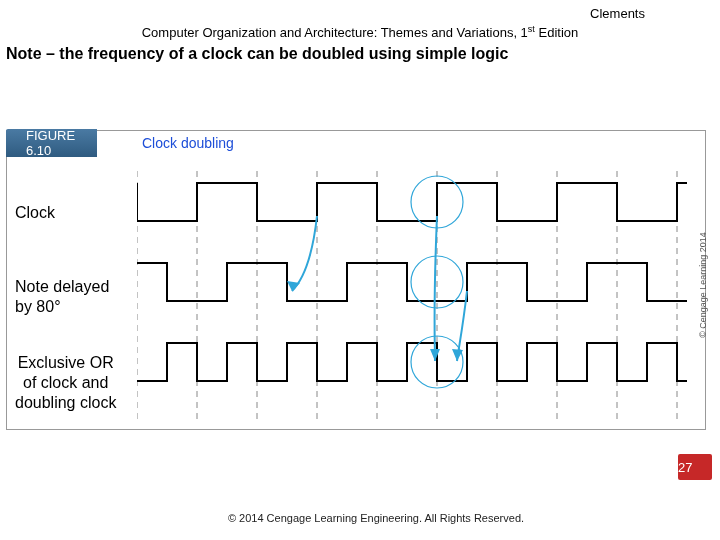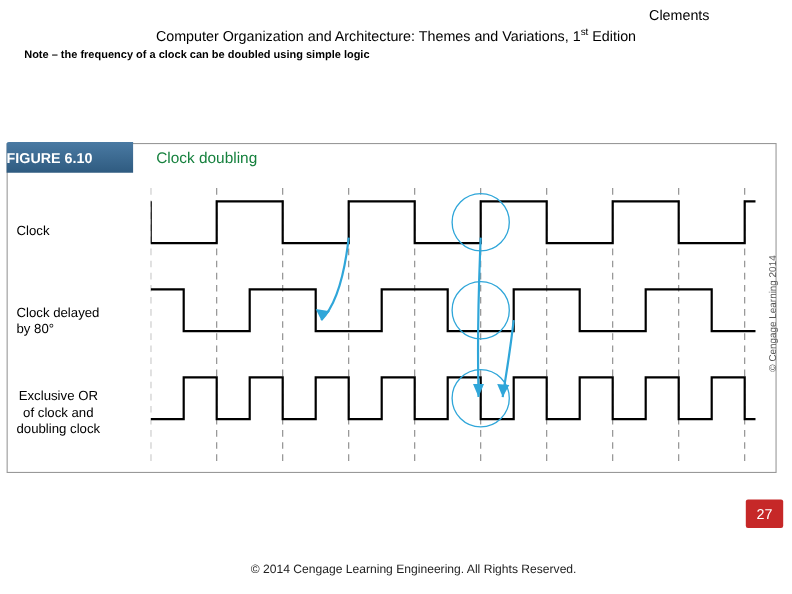--- a/index.html
+++ b/index.html
@@ -1,35 +1,35 @@
 <!DOCTYPE html>
 <html><head>
 <meta charset="utf-8">
 <style>
   * { box-sizing: border-box; margin: 0; padding: 0; }
   html, body { width: 720px; height: 540px; font-family: Arial, sans-serif; background: #fff; overflow: hidden; }
   .slide { position: relative; width: 720px; height: 540px; background: #fff; }
   .header { position: absolute; top: 6px; left: 0; width: 100%; text-align: center; font-size: 13px; color: #000; margin-top: 18px; }
   .header .sup { font-size: 9px; vertical-align: super; }
   .author { position: absolute; top: 6px; right: 75px; font-size: 13px; color: #000; margin-left: 17px; }
-  .note { position: absolute; top: 45px; left: 22px; font-size: 10px; font-weight: bold; color: #000; }
+  .note { position: absolute; top: 45px; left: 6px; font-size: 16px; font-weight: bold; color: #000; }
   .figwrap { position: absolute; top: 130px; left: 6px; width: 700px; height: 300px; border: 1px solid #999; background: #fff; }
-  .figlabel { position: absolute; top: -2px; left: -1px; width: 115px; height: 28px; background: linear-gradient(#4a7aa3,#2f5b80); color: #fff; font-size: 13px; font-weight: bold; display: flex; align-items: center; padding-left: 0; border-top-left-radius: 2px; }
-  .figtitle { position: absolute; top: 4px; left: 135px; font-size: 14px; color: #15803d; }
+  .figlabel { position: absolute; top: -2px; left: -1px; width: 91px; height: 28px; background: linear-gradient(#4a7aa3,#2f5b80); color: #fff; font-size: 13px; font-weight: normal; display: flex; align-items: center; padding-left: 20px; border-top-left-radius: 2px; }
+  .figtitle { position: absolute; top: 4px; left: 135px; font-size: 14px; color: #1d4ed8; }
   .copyright-side { position: absolute; right: 2px; top: 50%; transform: rotate(-90deg) translateX(50%); transform-origin: right center; font-size: 9px; color: #555; white-space: nowrap; }
   .diagram { position: absolute; top: 40px; left: 0; right: 12px; bottom: 0; }
-  .row-label { position: absolute; left: 8px; font-size: 12px; color: #000; line-height: 1.25; }
+  .row-label { position: absolute; left: 8px; font-size: 16px; color: #000; line-height: 1.25; }
   .lbl1 { top: 32px; }
   .lbl2 { top: 106px; }
   .lbl3 { top: 182px; text-align: center; }
   svg.wave { position: absolute; left: 130px; top: 0; }
   .circle-hl { stroke: #2fa6d9; stroke-width: 1.2; fill: none; }
   .arrow { stroke: #2fa6d9; stroke-width: 2; fill: none; }
   .arrowhead { fill: #2fa6d9; }
-  .pagenum { position: absolute; right: 8px; bottom: 60px; width: 34px; height: 26px; background: #c62828; color: #fff; font-size: 13px; display: flex; align-items: center; justify-content: center; border-radius: 2px; }
+  .pagenum { position: absolute; right: 8px; bottom: 60px; width: 34px; height: 26px; background: #c62828; color: #fff; font-size: 13px; display: flex; align-items: center; border-radius: 2px; }
   .footer { position: absolute; bottom: 16px; left: 0; width: 100%; text-align: center; font-size: 11px; color: #222; padding-left: 32px; }
 </style>
 </head>
 <body>
 
 <div class="slide">
 
   <div class="header">
     <span>Computer Organization and Architecture: Themes and Variations, 1</span><span class="sup">st</span><span> Edition</span>
   </div>
@@ -38,21 +38,21 @@
   <div class="note">Note – the frequency of a clock can be doubled using simple logic</div>
 
   <div class="figwrap">
     <div class="figlabel">FIGURE 6.10</div>
     <div class="figtitle">Clock doubling</div>
     <div class="copyright-side">© Cengage Learning 2014</div>
 
     <div class="diagram">
       <div class="row-label lbl1">Clock</div>
       <div class="row-label lbl2">
-        <span>Clock delayed</span><br>
+        <span>Note delayed</span><br>
         <span>by 80°</span>
       </div>
       <div class="row-label lbl3">
         <span>Exclusive OR</span><br>
         <span>of clock and</span><br>
         <span>doubling clock</span>
       </div>
 
       <svg class="wave" width="550" height="250" viewBox="0 0 550 250">
 

